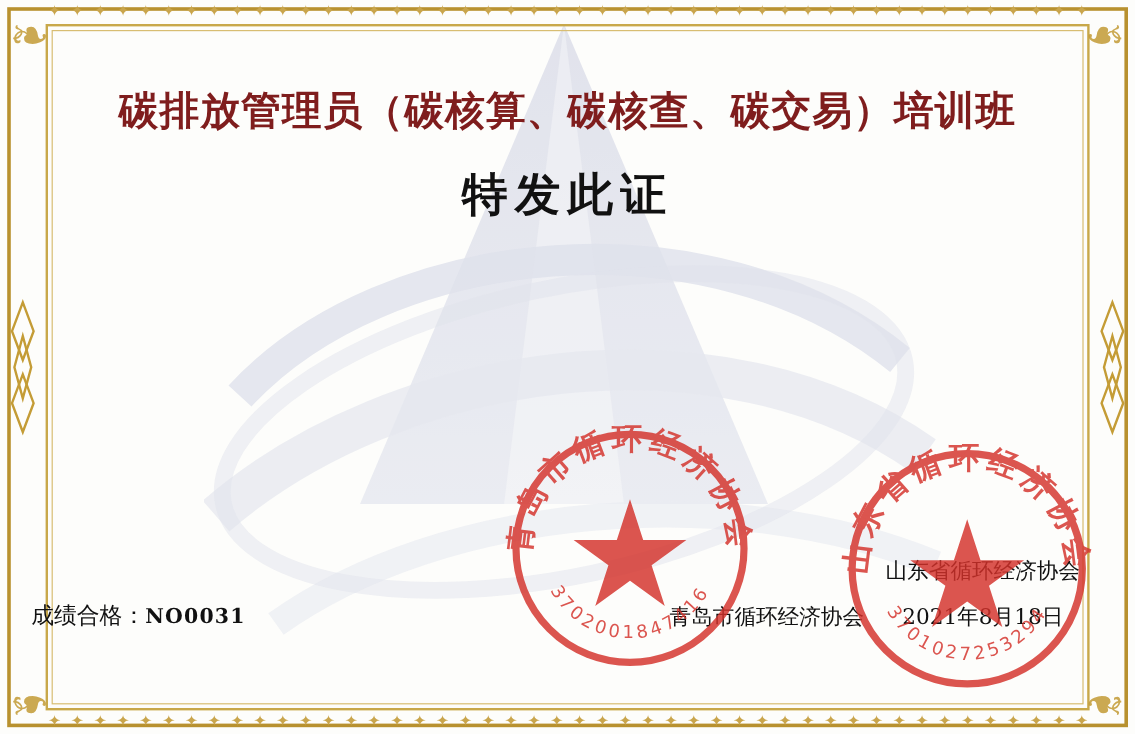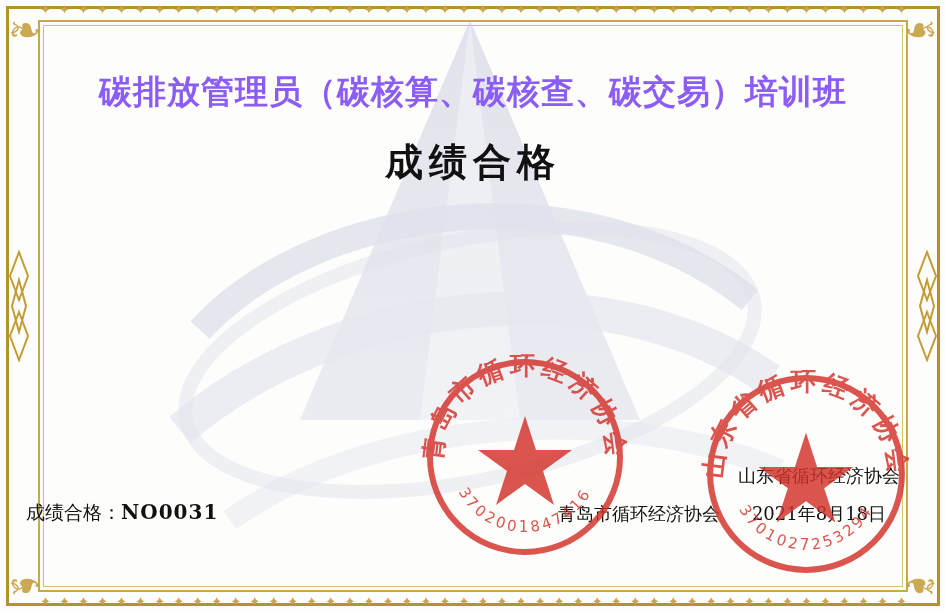--- a/index.html
+++ b/index.html
@@ -90,21 +90,21 @@
   
   .content {
     position: absolute;
     left: 60px; right: 60px; top: 28px; bottom: 28px;
   }
   .title-main {
     margin-top: 42px;
     text-align: center;
     font-size: 33px;
     font-weight: bold;
-    color: #8b5cf6;
+    color: #7f1d1d;
     letter-spacing: 1px;
     white-space: nowrap;
     font-family: "DejaVu Serif", "Liberation Serif", serif;
   }
   .title-sub {
     margin-top: 22px;
     text-align: center;
     font-size: 38px;
     font-weight: bold;
     color: #111;
@@ -144,21 +144,21 @@
     justify-content: space-between;
   }
   .cert-no {
     font-size: 19px;
     color: #111;
     letter-spacing: 0;
     white-space: nowrap;
   }
   .cert-no .no-value {
     font-weight: bold;
-    font-size: 20px;
+    font-size: 17px;
     letter-spacing: 1px;
   }
   .issuers {
     display: flex;
     gap: 18px;
     align-items: flex-end;
     padding-right: 36px;
   }
   .issuer-col { text-align: center; }
   .issuer-name {
@@ -221,21 +221,21 @@
   </svg>
   <svg class="side-orn right" viewBox="0 0 26 120">
     <polygon points="13,6 22,30 13,54 4,30" fill="none" stroke="#c49c36" stroke-width="2"></polygon>
     <polygon points="13,34 20,60 13,86 6,60" fill="none" stroke="#c49c36" stroke-width="2"></polygon>
     <polygon points="13,66 22,90 13,114 4,90" fill="none" stroke="#c49c36" stroke-width="2"></polygon>
   </svg>
 
   <div class="content">
 
     <div class="title-main">碳排放管理员（碳核算、碳核查、碳交易）培训班</div>
-    <div class="title-sub">成绩合格</div>
+    <div class="title-sub">特发此证</div>
 
   </div>
 
   <div class="footer">
     <div class="cert-no"><span>成绩合格：</span><span class="no-value">NO0031</span></div>
     <div class="issuers">
       <div class="issuer-col">
         <div class="issuer-name">青岛市循环经济协会</div>
       </div>
       <div class="issuer-col">

